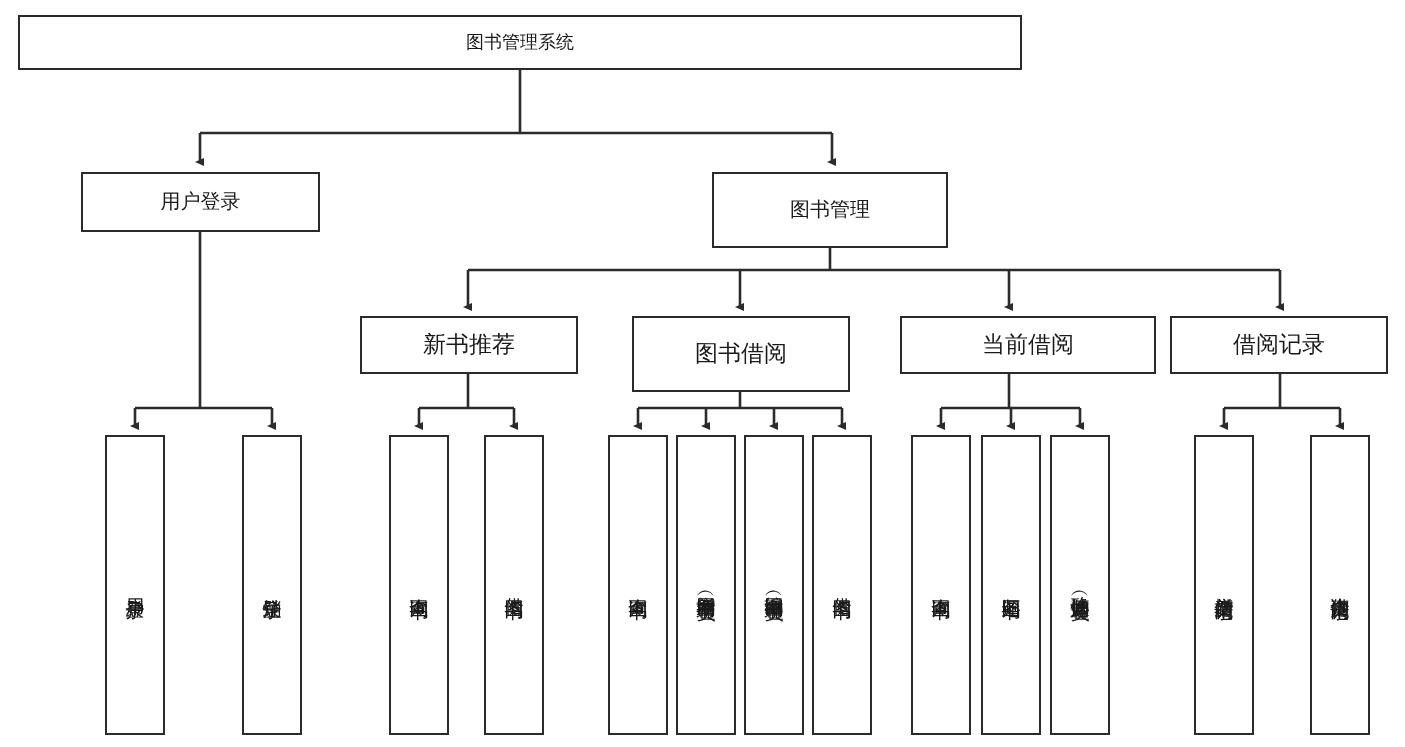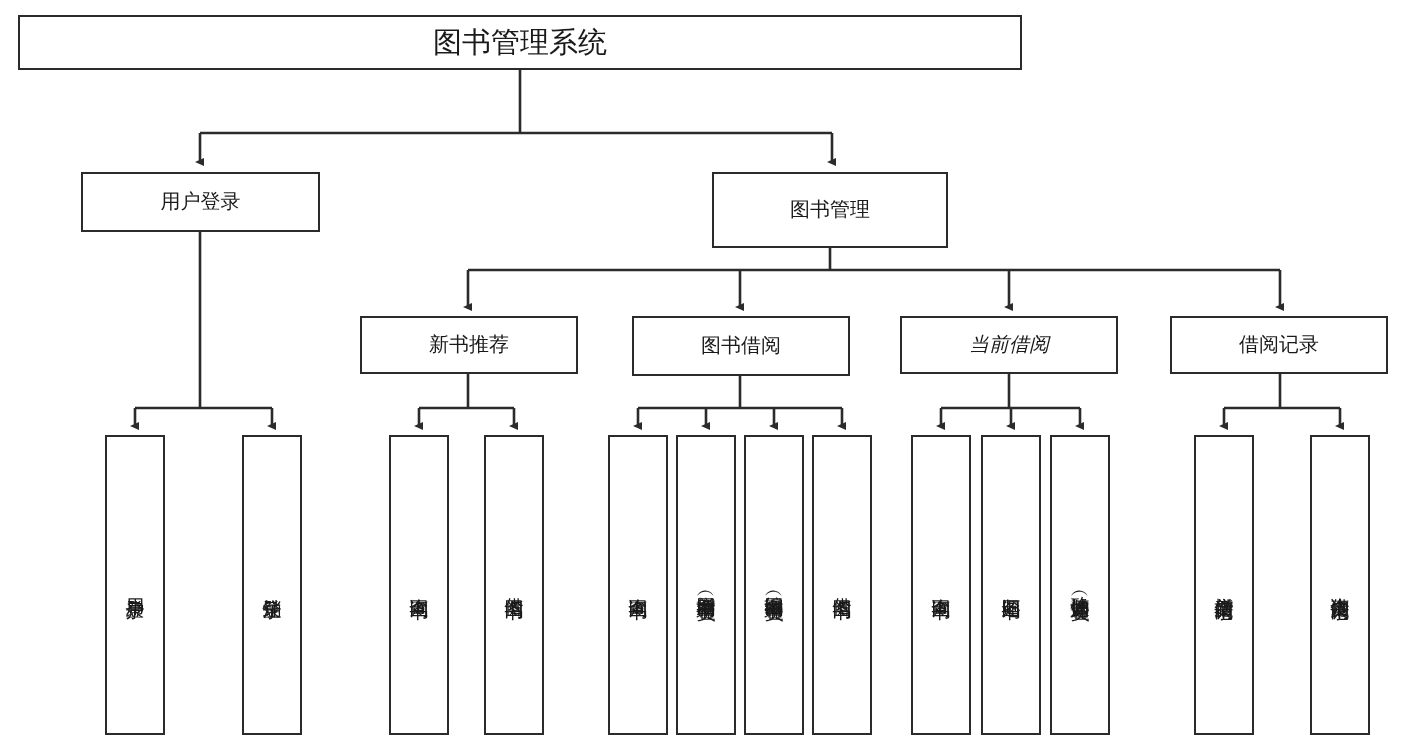--- a/index.html
+++ b/index.html
@@ -31,27 +31,27 @@
     border: 2px solid #2b2b2b;
     background: #ffffff;
     color: #1a1a1a;
     display: flex;
     align-items: center;
     justify-content: center;
     text-align: center;
     line-height: 1.18;
   }
   .node.root {
-    font-size: 29px;
+    font-size: 18px;
   }
   .node.level2 {
     font-size: 20px;
   }
   .node.level3 {
-    font-size: 20px;
+    font-size: 23px;
   }
   
   .node.leaf {
     font-size: 19px;
   }
   .node.leaf .vtext {
     writing-mode: vertical-rl;
     text-orientation: upright;
     letter-spacing: 1px;
     line-height: 1.05;
@@ -132,24 +132,24 @@
   <div class="node level2" style="left:81px; top:172px; width:239px; height:60px;">
     <span>用户登录</span>
   </div>
   <div class="node level2" style="left:712px; top:172px; width:236px; height:76px;">
     <span>图书管理</span>
   </div>
 
   <div class="node level3" style="left:360px; top:316px; width:218px; height:58px;">
     <span>新书推荐</span>
   </div>
-  <div class="node level3" style="left:632px; top:316px; width:218px; height:60px;">
+  <div class="node level3" style="left:632px; top:316px; width:218px; height:76px;">
     <span>图书借阅</span>
   </div>
-  <div class="node level3" style="left:900px; top:316px; width:218px; height:58px;font-style:italic;">
+  <div class="node level3" style="left:900px; top:316px; width:256px; height:58px;">
     <span>当前借阅</span>
   </div>
   <div class="node level3" style="left:1170px; top:316px; width:218px; height:58px;">
     <span>借阅记录</span>
   </div>
 
   <div class="node leaf" style="left:105px; top:435px; width:60px; height:300px;">
     <span class="vtext">用户登录</span>
   </div>
   <div class="node leaf" style="left:242px; top:435px; width:60px; height:300px;">

